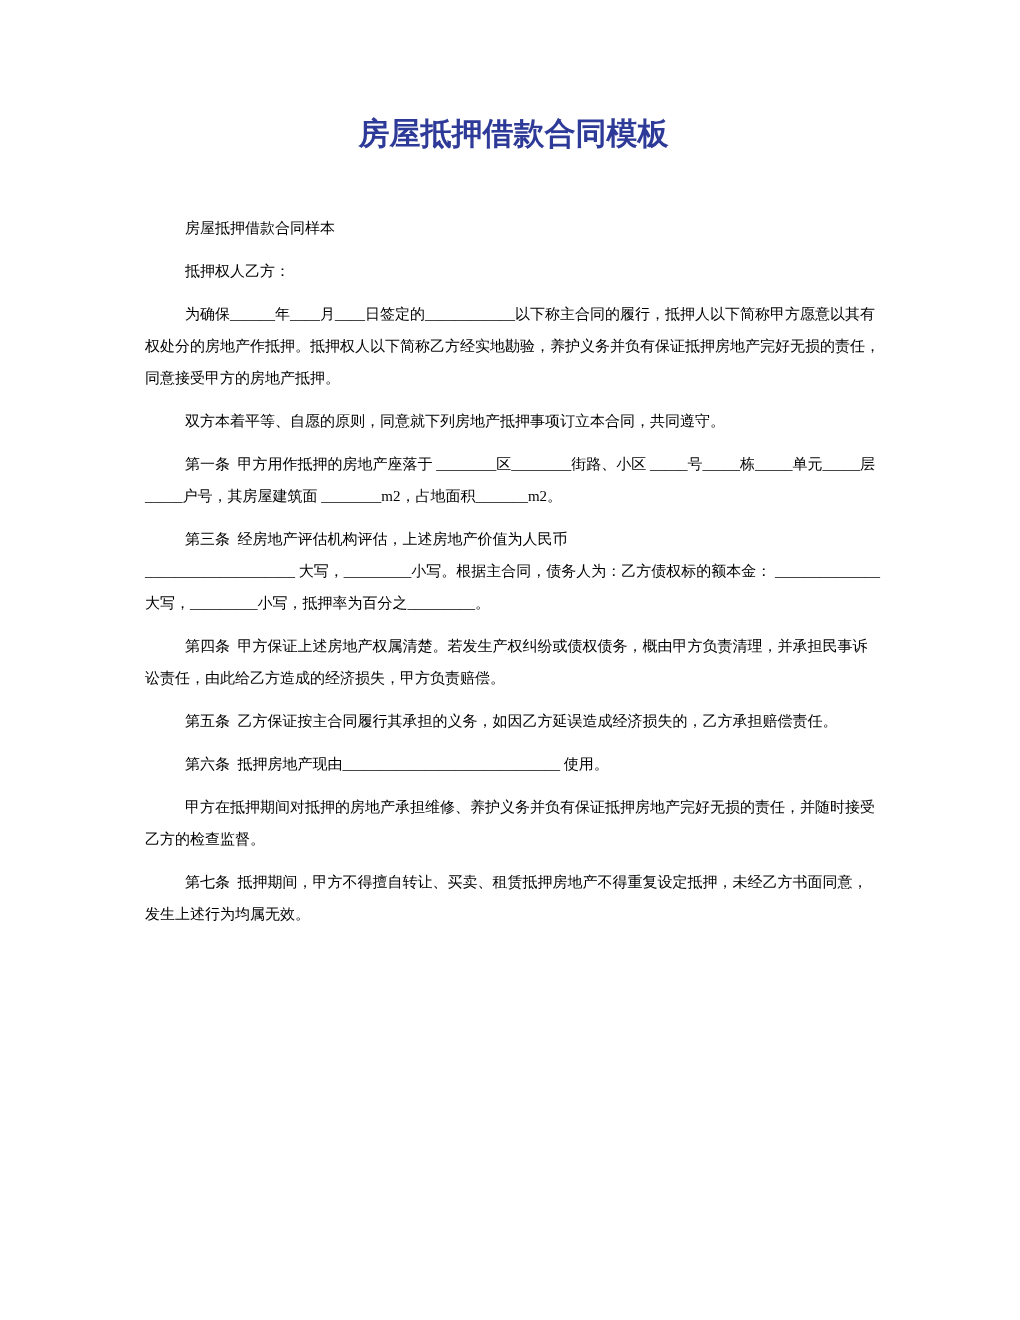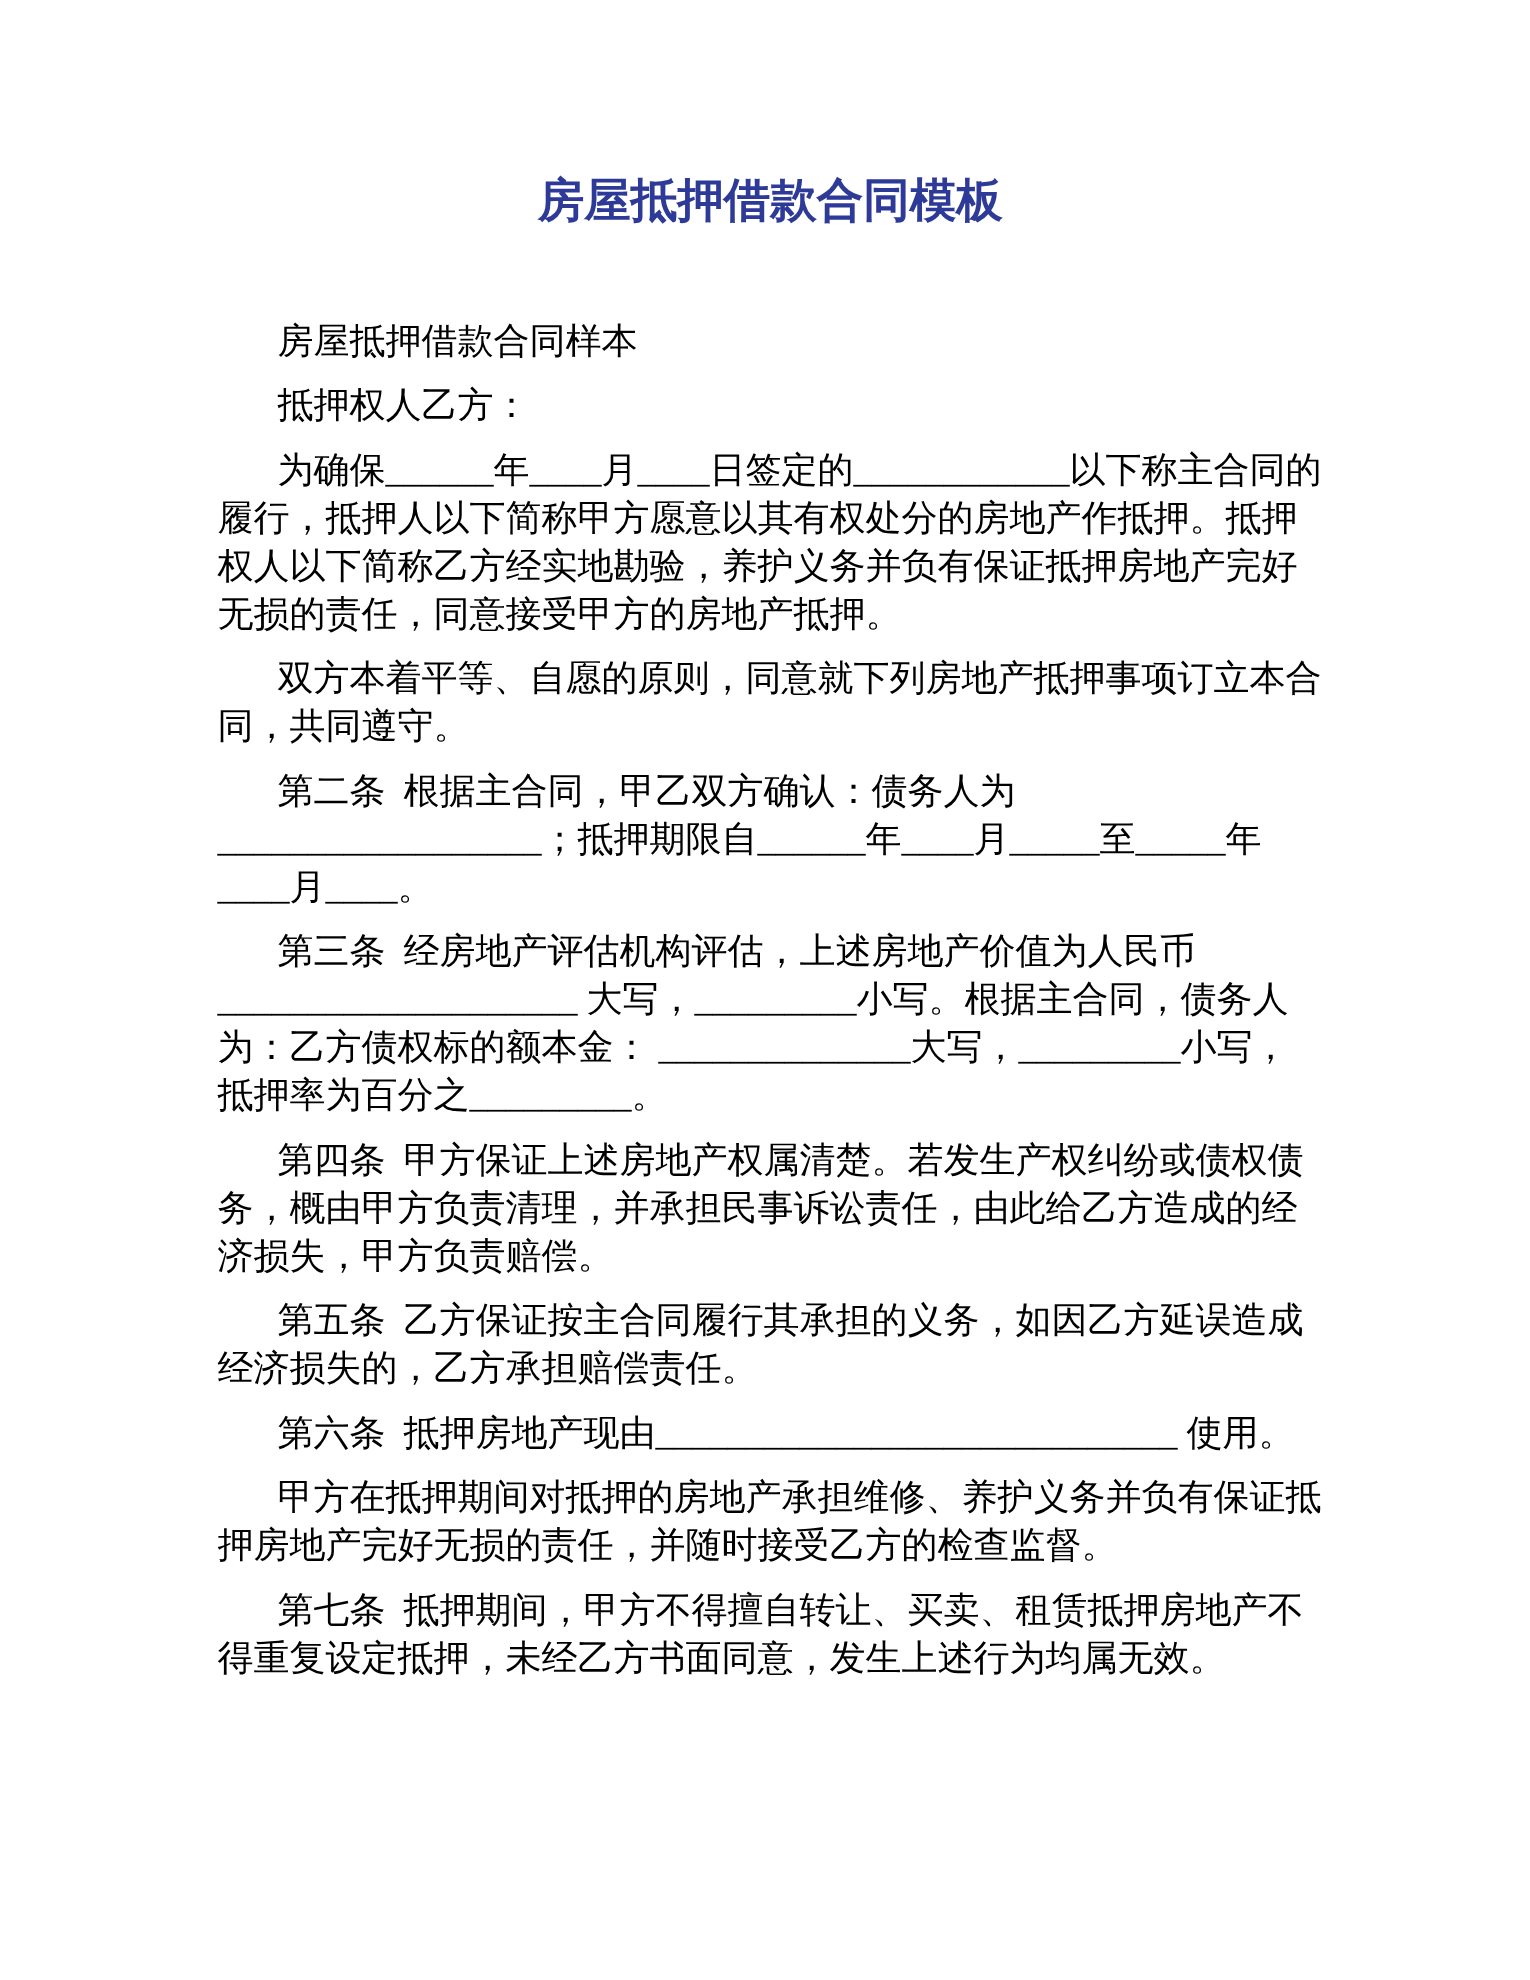--- a/index.html
+++ b/index.html
@@ -20,41 +20,41 @@
   }
   .doc-title {
     font-size: 31px;
     line-height: 44px;
     font-weight: bold;
     text-align: center;
     margin: 0 0 56px 0;
     font-family: "Liberation Serif", "DejaVu Serif", serif;
   }
   .content p {
-    font-size: 24px;
+    font-size: 15px;
     line-height: 32px;
     margin: 0 0 11px 0;
     text-indent: 40px;
     white-space: pre-wrap;
     text-align: left;
   }
 </style>
 </head>
 <body>
 
 <div class="page">
 
   <h1 class="doc-title" style="color: rgb(46, 58, 151);">房屋抵押借款合同模板</h1>
 
   <div class="content">
     <p>房屋抵押借款合同样本</p>
     <p>抵押权人乙方：</p>
     <p>为确保______年____月____日签定的____________以下称主合同的履行，抵押人以下简称甲方愿意以其有权处分的房地产作抵押。抵押权人以下简称乙方经实地勘验，养护义务并负有保证抵押房地产完好无损的责任，同意接受甲方的房地产抵押。</p>
     <p>双方本着平等、自愿的原则，同意就下列房地产抵押事项订立本合同，共同遵守。</p>
-    <p>第二条  根据主合同，甲乙双方确认：债务人为 __________________；抵押期限自______年____月_____至_____年____月____。</p>
+    <p>第一条  甲方用作抵押的房地产座落于 ________区________街路、小区 _____号_____栋_____单元_____层_____户号，其房屋建筑面 ________m2，占地面积_______m2。</p>
     <p>第三条  经房地产评估机构评估，上述房地产价值为人民币
 ____________________ 大写，_________小写。根据主合同，债务人为：乙方债权标的额本金： ______________大写，_________小写，抵押率为百分之_________。</p>
     <p>第四条  甲方保证上述房地产权属清楚。若发生产权纠纷或债权债务，概由甲方负责清理，并承担民事诉讼责任，由此给乙方造成的经济损失，甲方负责赔偿。</p>
     <p>第五条  乙方保证按主合同履行其承担的义务，如因乙方延误造成经济损失的，乙方承担赔偿责任。</p>
     <p>第六条  抵押房地产现由_____________________________ 使用。</p>
     <p>甲方在抵押期间对抵押的房地产承担维修、养护义务并负有保证抵押房地产完好无损的责任，并随时接受乙方的检查监督。</p>
     <p>第七条  抵押期间，甲方不得擅自转让、买卖、租赁抵押房地产不得重复设定抵押，未经乙方书面同意，发生上述行为均属无效。</p>
   </div>
 
 </div>

